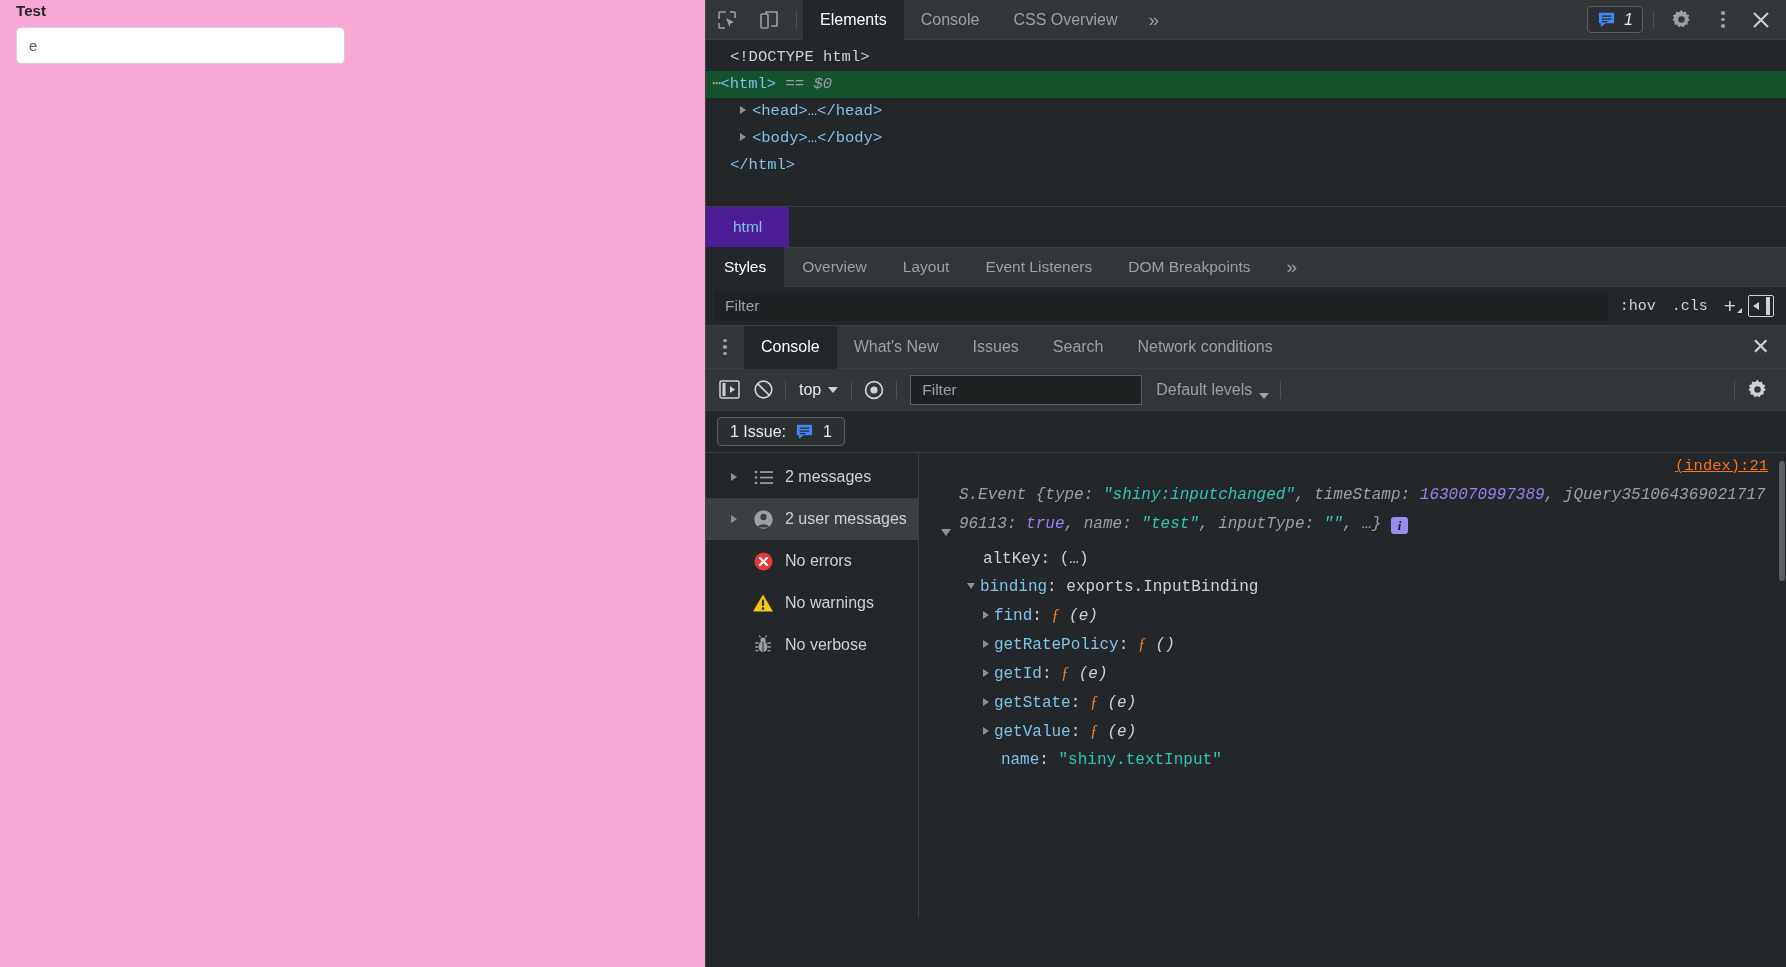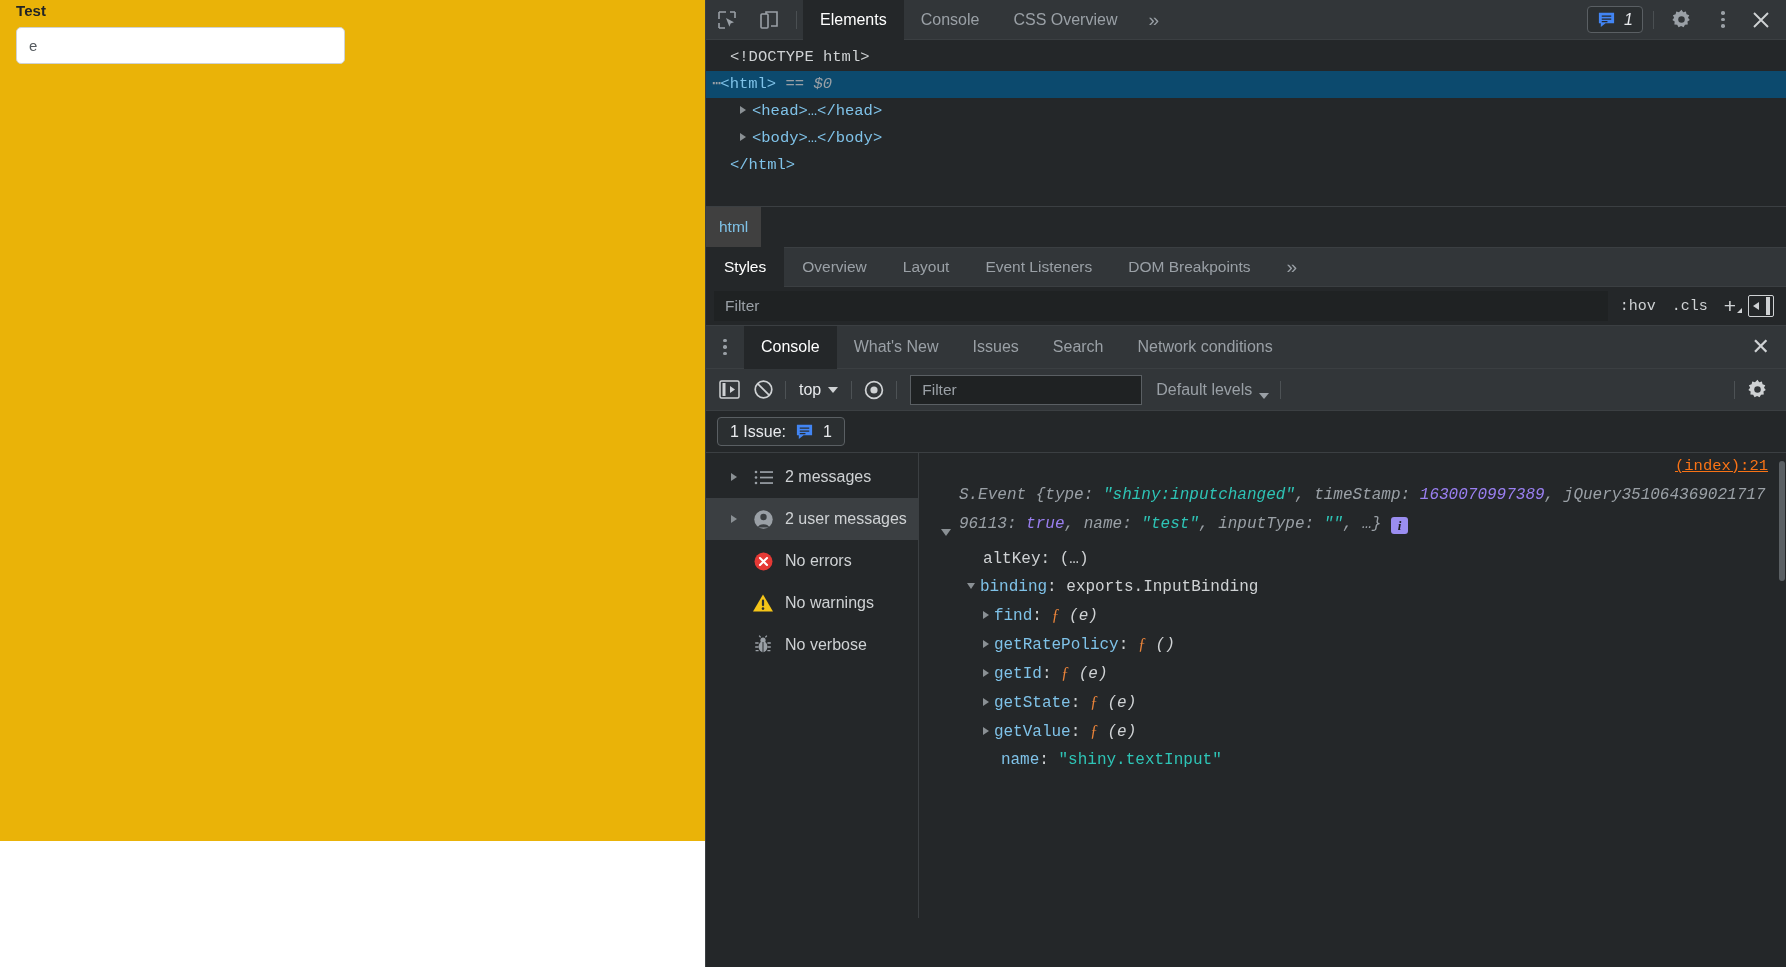--- a/index.html
+++ b/index.html
@@ -8,22 +8,22 @@
     width: 1786px; height: 967px;
     overflow: hidden;
     background: #ffffff;
     font-family: "Liberation Sans", sans-serif;
   }
   #app { position: relative; width: 1786px; height: 967px; }
 
   
   #page {
     position: absolute; left: 0; top: 0;
-    width: 705px; height: 841px;
-    background: #eab308;
+    width: 705px; height: 967px;
+    background: #f9a8d4;
   }
   .page-label {
     position: absolute; left: 16px; top: 2px;
     font-size: 15px; font-weight: bold; color: #222426;
     letter-spacing: .1px;
   }
   .page-input {
     position: absolute; left: 16px; top: 27px;
     width: 329px; height: 37px;
     border: 1px solid #cfd2d4; border-radius: 5px;
@@ -92,21 +92,21 @@
     font-family: "Liberation Mono", monospace;
     font-size: 15.5px;
     overflow: hidden;
   }
   .dom-line {
     height: 27px; line-height: 27px;
     padding-left: 24px;
     white-space: nowrap;
     color: #cfd2d4;
   }
-  .dom-line.sel { background: #0c4a6e; padding-left: 0; }
+  .dom-line.sel { background: #14532d; padding-left: 0; }
   .dots { color: #9aa0a6; letter-spacing: -1px; padding-left: 6px; }
   .tagname { color: #7fc2e8; }
   .eq { color: #9aa0a6; }
   .dollar { color: #9aa0a6; font-style: italic; }
   .tri {
     display: inline-block; width: 0; height: 0;
     border-left: 6px solid #8a9094;
     border-top: 4.5px solid transparent;
     border-bottom: 4.5px solid transparent;
     margin-right: 6px; vertical-align: 1px;
@@ -114,22 +114,22 @@
   .ell { color: #cfd2d4; }
 
   
   .breadcrumb {
     height: 41px; background: #242729;
     border-top: 1px solid #3b3f42;
     display: flex; align-items: center;
   }
   .crumb {
     height: 41px; display: flex; align-items: center;
-    padding: 0 13px; color: #7fc2e8; font-size: 15.5px;
-    background: #404040; cursor: pointer;
+    padding: 0 27px; color: #7fc2e8; font-size: 15.5px;
+    background: #4c1d95; cursor: pointer;
   }
 
   
   .styles-tabbar {
     height: 40px; background: #323639;
     border-top: 1px solid #3b3f42;
     border-bottom: 1px solid #3b3f42;
     display: flex; align-items: center;
   }
   .s-tab {

